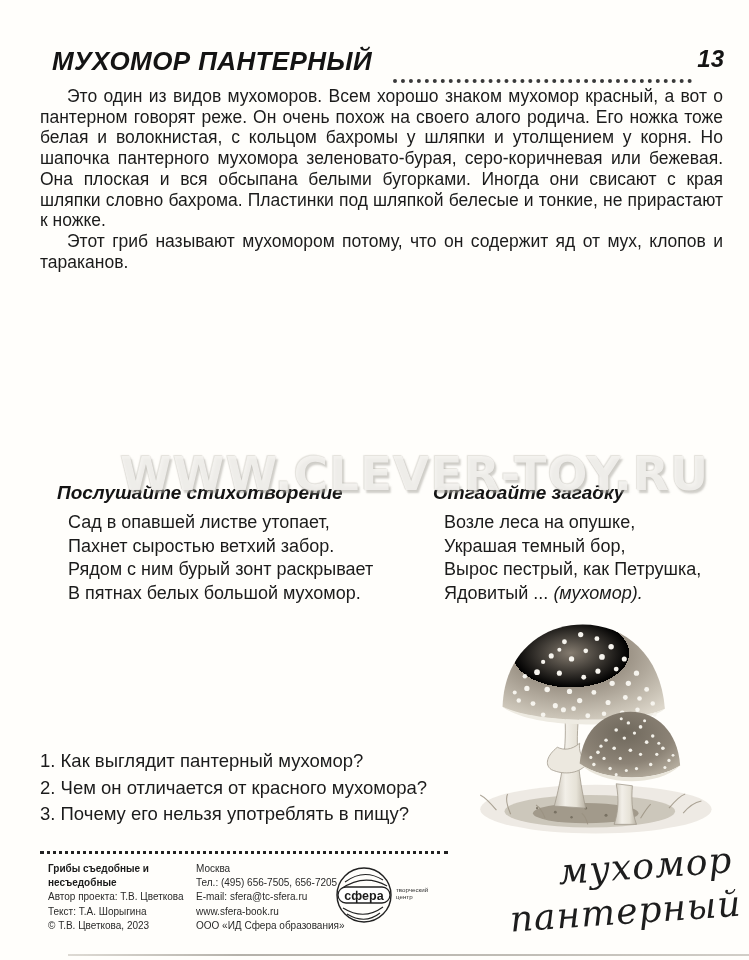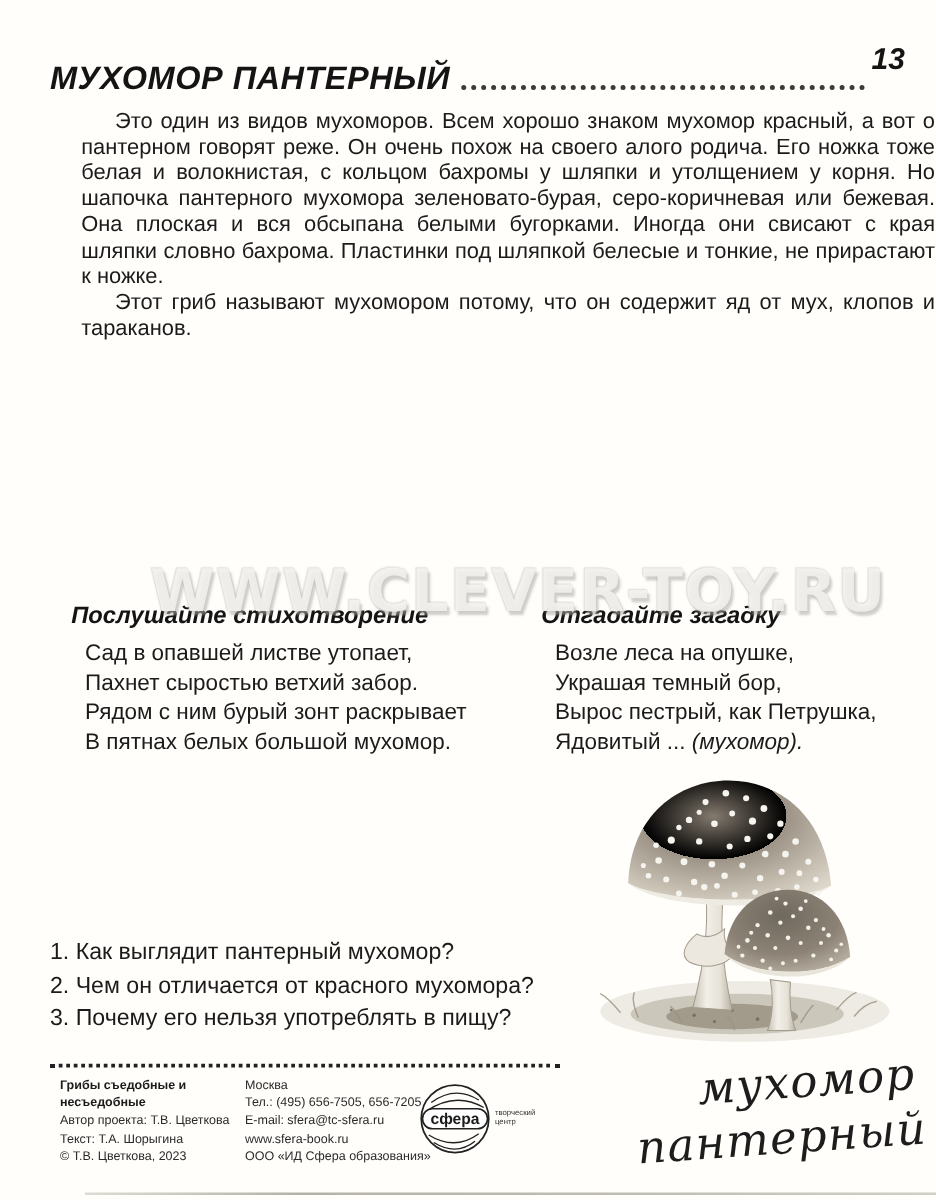--- a/index.html
+++ b/index.html
@@ -13,36 +13,36 @@
     font-family:"Liberation Sans",sans-serif;
     color:#1b1b1b;
   }
 
   
   .title-row{
     position:absolute;left:40px;top:34px;width:684px;
     display:flex;align-items:flex-end;
   }
   .title-row h1{
-    margin:0;font-size:26px;font-weight:bold;font-style:italic;
+    margin:12px;font-size:26px;font-weight:bold;font-style:italic;
     letter-spacing:.4px;white-space:nowrap;color:#141414;
   }
   .leader{
     flex:1;border-bottom:4px dotted #3a3a3a;
     margin:0 5px 6px 9px;height:0;
   }
   .page-num{
     font-size:24px;font-weight:bold;font-style:italic;color:#141414;
     margin-bottom:16px;white-space:nowrap;
   }
 
   
   .article{
     position:absolute;left:40px;top:86px;width:683px;
-    font-size:17.5px;line-height:20.7px;text-align:justify;margin-left:25px;
+    font-size:17.5px;line-height:20.7px;text-align:justify;
   }
   .article p{margin:0;text-indent:27px;}
 
   
   .watermark{
     position:absolute;left:120px;top:446px;width:640px;
     font-family:"DejaVu Sans",sans-serif;
     font-size:47px;font-weight:bold;letter-spacing:1px;
     color:rgba(252,251,248,.78);
     text-shadow:2px 3px 2px rgba(170,167,160,.55),

